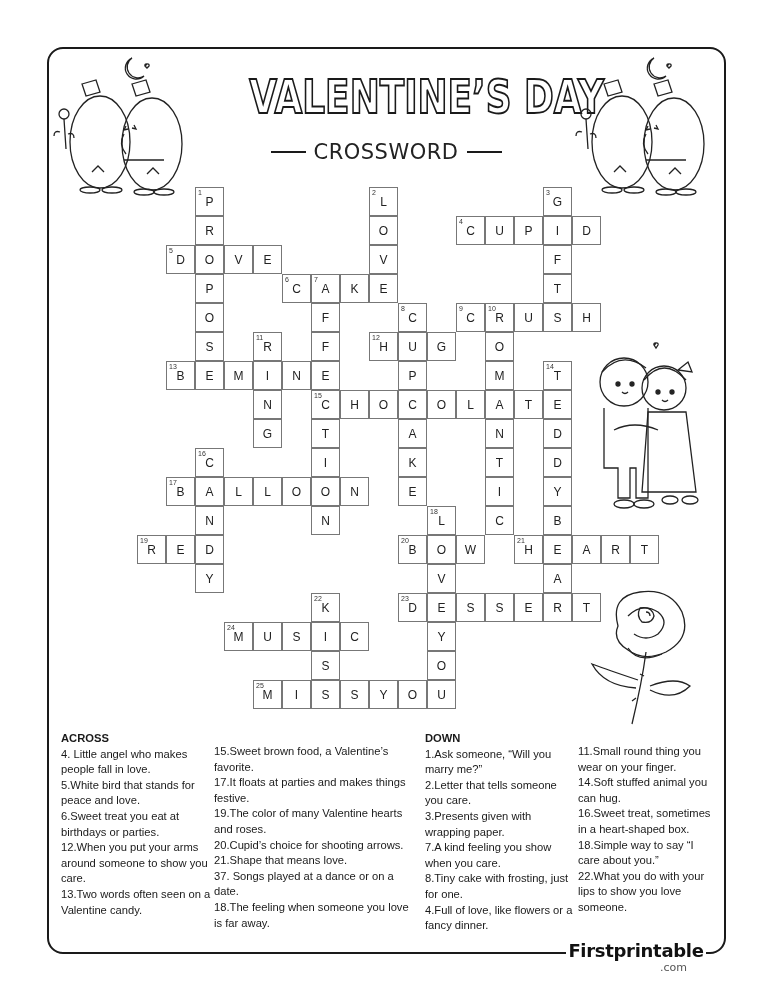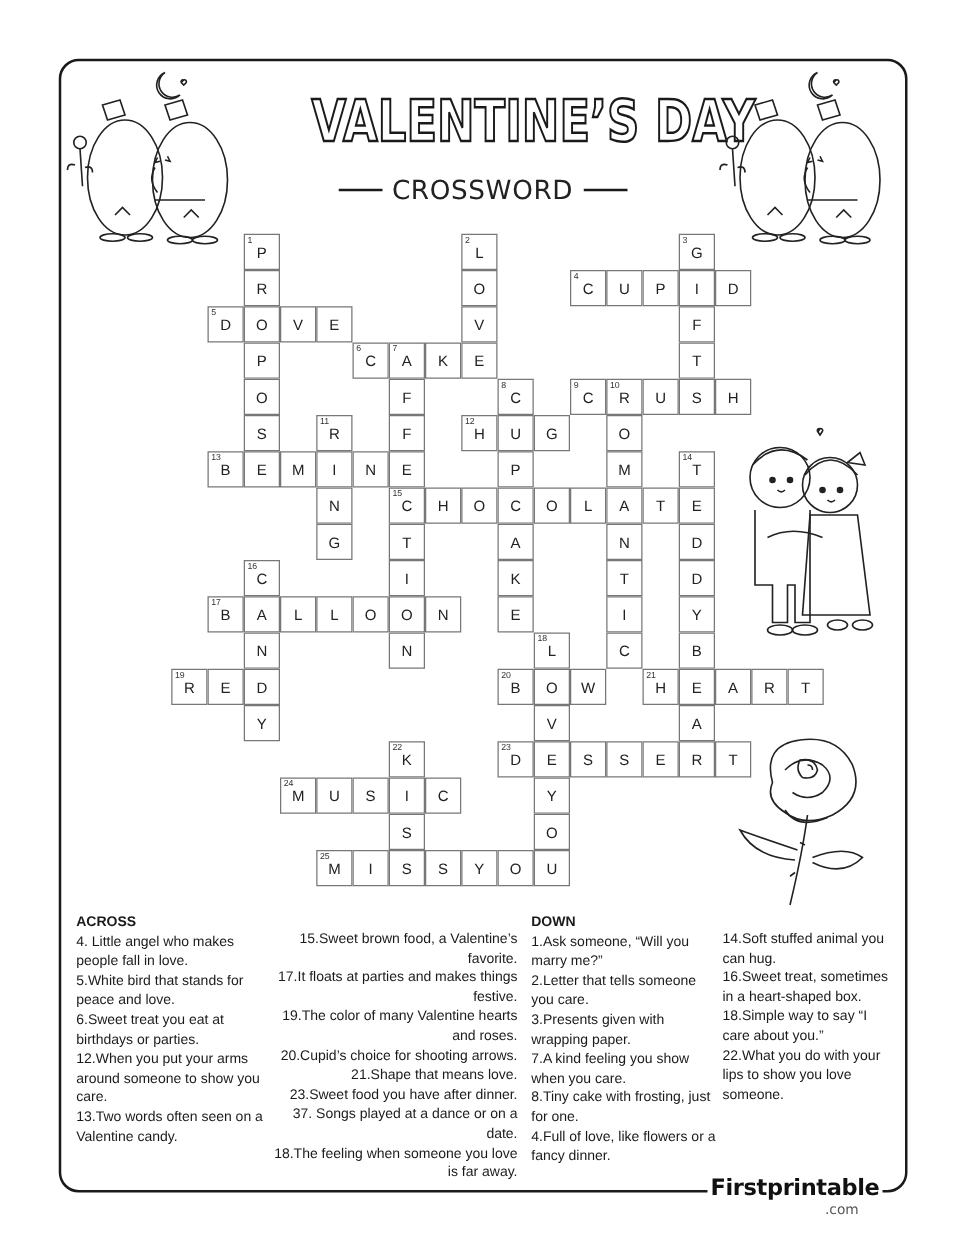--- a/index.html
+++ b/index.html
@@ -532,43 +532,43 @@
 <div class="clues" style="left:61px;top:731px;width:150px;">
   <div class="hdr">ACROSS</div>
   <div id="across1">
       <span class="clue">4. Little angel who makes people fall in love.</span>
       <span class="clue">5.White bird that stands for peace and love.</span>
       <span class="clue">6.Sweet treat you eat at birthdays or parties.</span>
       <span class="clue">12.When you put your arms around someone to show you care.</span>
       <span class="clue">13.Two words often seen on a Valentine candy.</span>
     </div>
 </div>
-<div class="clues" style="left:214px;top:744px;width:200px;text-align:right;">
+<div class="clues" style="left:214px;top:744px;width:200px;">
   <div id="across2">
       <span class="clue">15.Sweet brown food, a Valentine’s favorite.</span>
       <span class="clue">17.It floats at parties and makes things festive.</span>
       <span class="clue">19.The color of many Valentine hearts and roses.</span>
       <span class="clue">20.Cupid’s choice for shooting arrows.</span>
       <span class="clue">21.Shape that means love.</span>
-      <span class="clue">23.Sweet food you have after dinner.</span>
       <span class="clue">37. Songs played at a dance or on a date.</span>
       <span class="clue">18.The feeling when someone you love is far away.</span>
     </div>
 </div>
 <div class="clues" style="left:425px;top:731px;width:150px;">
   <div class="hdr">DOWN</div>
   <div id="down1">
       <span class="clue">1.Ask someone, “Will you marry me?”</span>
       <span class="clue">2.Letter that tells someone you care.</span>
       <span class="clue">3.Presents given with wrapping paper.</span>
       <span class="clue">7.A kind feeling you show when you care.</span>
       <span class="clue">8.Tiny cake with frosting, just for one.</span>
       <span class="clue">4.Full of love, like flowers or a fancy dinner.</span>
     </div>
 </div>
 <div class="clues" style="left:578px;top:744px;width:140px;">
   <div id="down2">
+      <span class="clue">11.Small round thing you wear on your finger.</span>
       <span class="clue">14.Soft stuffed animal you can hug.</span>
       <span class="clue">16.Sweet treat, sometimes in a heart-shaped box.</span>
       <span class="clue">18.Simple way to say “I care about you.”</span>
       <span class="clue">22.What you do with your lips to show you love someone.</span>
     </div>
 </div>
 
 </body></html>

